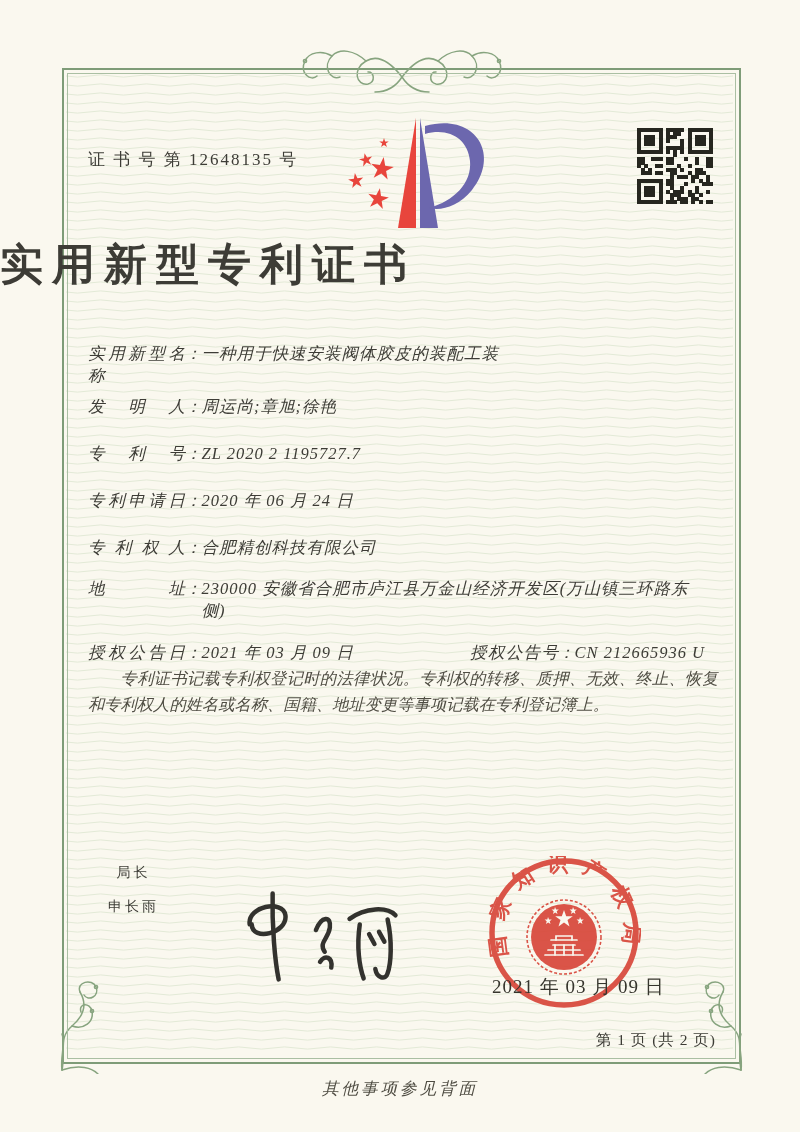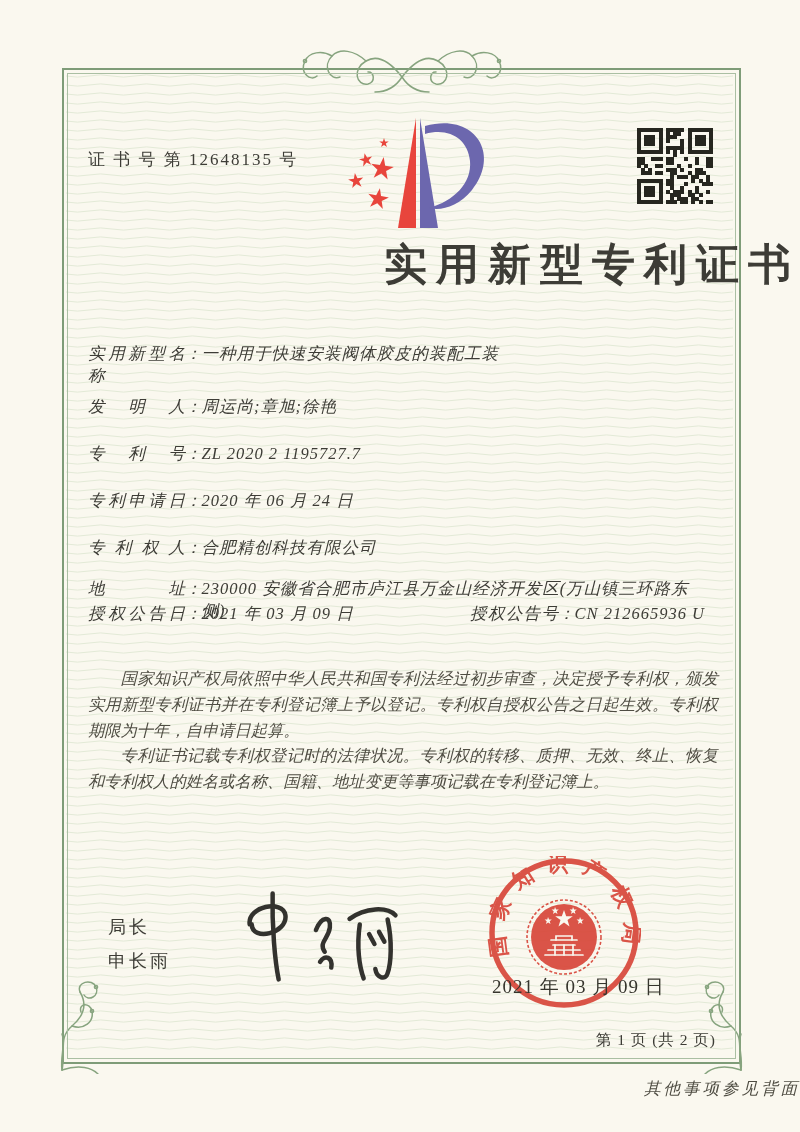--- a/index.html
+++ b/index.html
@@ -23,44 +23,44 @@
          border:2.5px solid var(--border-green);z-index:1;}
   .frame::after{content:"";position:absolute;left:3px;top:3px;right:3px;bottom:3px;
          border:1px solid var(--border-green-light);}
   .flourish{position:absolute;left:50%;top:-29px;transform:translateX(-50%);}
   .corner{position:absolute;bottom:-12px;}
   .corner-l{left:-10px;}
   .corner-r{right:-10px;transform:scaleX(-1);}
   .certno{position:absolute;left:88px;top:124px;font-size:17px;letter-spacing:2px;z-index:2;margin-top:24px;}
   .logo{position:absolute;left:333px;top:110px;z-index:2;}
   .qr{position:absolute;left:637px;top:128px;z-index:2;}
-  .title{position:absolute;left:0;top:236px;width:800px;text-align:right;
+  .title{position:absolute;left:0;top:236px;width:800px;text-align:left;
          font-size:43px;font-weight:700;letter-spacing:9px;z-index:2;}
   .row{position:absolute;left:88px;width:632px;font-size:16.5px;z-index:2;
        display:flex;align-items:flex-start;line-height:1.35;font-style:italic;}
   .flabel{display:inline-block;width:97px;text-align:justify;text-align-last:justify;flex:none;}
   .colon{flex:none;}
   .fvalue{letter-spacing:1px;}
   .addr-value{width:505px;}
   .pair1{display:flex;width:382px;flex:none;}
   .pair2{display:flex;}
   .flabel2{display:inline-block;width:88px;text-align:justify;text-align-last:justify;flex:none;}
   .paras{position:absolute;left:88px;top:666px;width:630px;z-index:2;
          font-size:16.3px;line-height:25.8px;color:var(--text-body);
          font-style:italic;text-align:justify;}
   .paras p{margin:0;text-indent:2em;}
-  .officer{position:absolute;left:108px;top:910px;font-size:18px;line-height:34px;
-           letter-spacing:3px;z-index:2;}
+  .officer{position:absolute;left:108px;top:856px;font-size:14px;line-height:34px;
+           letter-spacing:3px;z-index:2;text-align:center;}
   .sig{position:absolute;left:222px;top:880px;z-index:2;}
   .seal{position:absolute;left:487px;top:856px;z-index:3;opacity:.92;}
   .sealdate{position:absolute;left:492px;top:974px;font-size:19px;letter-spacing:1px;
             color:#36352d;z-index:4;}
   .pageno{position:absolute;left:0;top:1030px;width:716px;text-align:right;
           font-size:15.5px;letter-spacing:1px;z-index:2;}
-  .backnote{position:absolute;left:0;top:1078px;width:800px;text-align:right;
+  .backnote{position:absolute;left:0;top:1078px;width:800px;text-align:center;
             font-size:16.5px;font-style:italic;letter-spacing:3px;
             color:var(--text-body);z-index:2;}
   svg .orn{stroke:var(--ornament-green);stroke-width:1.5;fill:none;stroke-linecap:round;}
 </style>
 </head>
 <body>
 
 <div class="page">
 
   <svg id="waves" width="800" height="1132">
@@ -474,35 +474,34 @@
   <div class="row" style="top:537px">
     <span class="flabel">专利权人</span>
       <span class="colon">：</span>
       <span class="fvalue">合肥精创科技有限公司</span>
   </div>
   <div class="row" style="top:578px">
     <span class="flabel">地址</span>
       <span class="colon">：</span>
       <span class="fvalue addr-value">230000 安徽省合肥市庐江县万金山经济开发区(万山镇三环路东侧)</span>
   </div>
-  <div class="row" style="top:603px">
+  <div class="row" style="top:642px">
     <span class="pair1">
       <span class="flabel">授权公告日</span>
         <span class="colon">：</span>
         <span class="fvalue">2021 年 03 月 09 日</span>
     </span>
     <span class="pair2">
       <span class="flabel2">授权公告号</span>
         <span class="colon">：</span>
         <span class="fvalue">CN 212665936 U</span>
     </span>
   </div>
 
   <div class="paras">
-    <p>国家知识产权局依照中华人民共和国专利法经过初步审查，决定授予专利权，颁发实用新型专利证书并在专利登记簿上予以登记。专利权自授权公告之日起生效。专利权期限为十年，自申请日起算。</p>
     <p>专利证书记载专利权登记时的法律状况。专利权的转移、质押、无效、终止、恢复和专利权人的姓名或名称、国籍、地址变更等事项记载在专利登记簿上。</p>
   </div>
 
   <div class="officer">
     <div>局长</div>
     <div>申长雨</div>
   </div>
 
   <svg class="sig" width="190" height="105" viewBox="0 0 190 105">
     <g stroke="#33322e" stroke-width="4.5" fill="none" stroke-linecap="round" transform="rotate(-2 95 52)">

